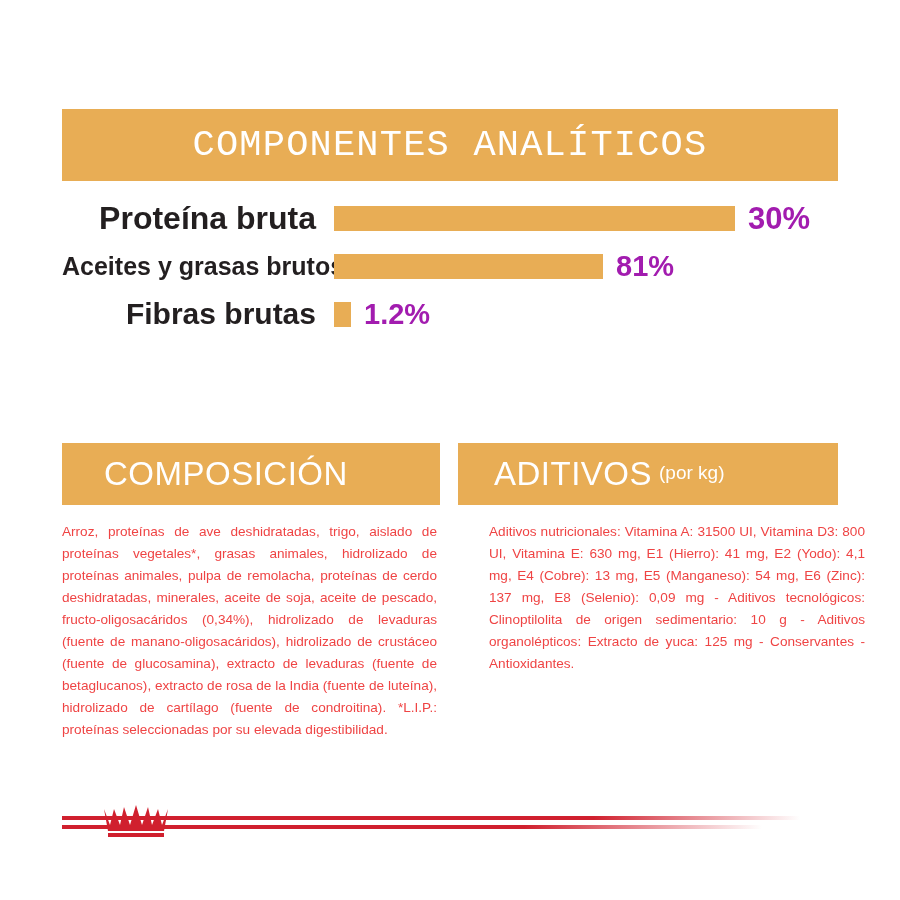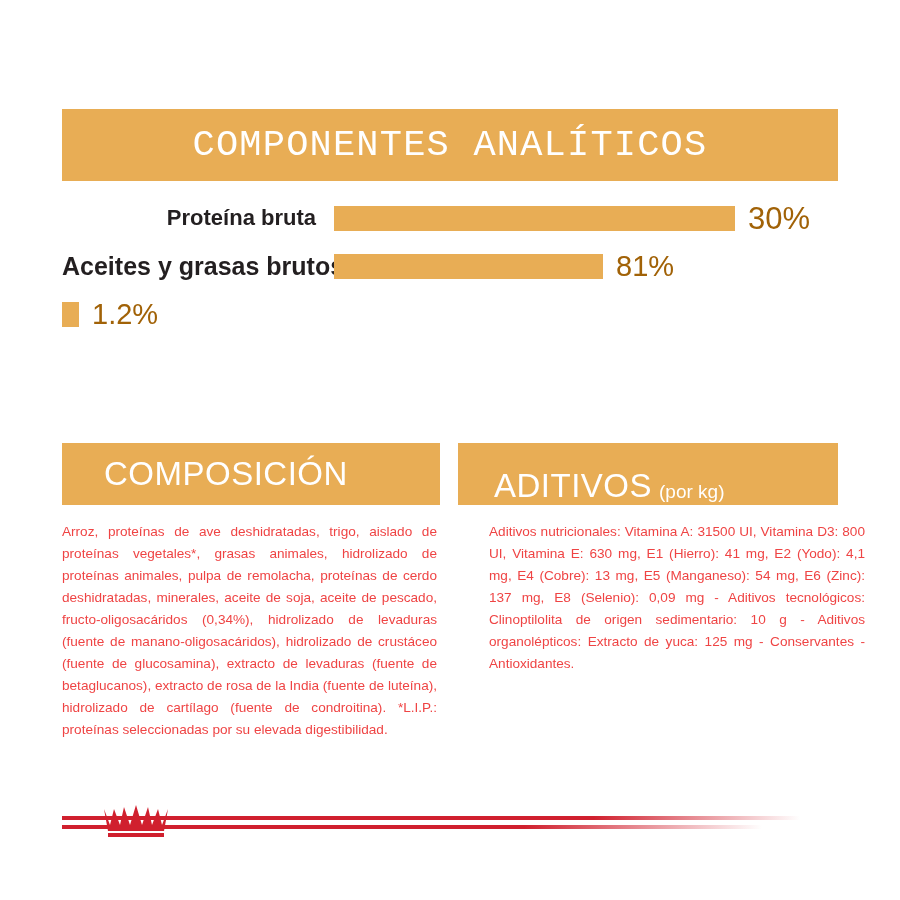--- a/index.html
+++ b/index.html
@@ -59,40 +59,40 @@
   .bar-label {
     width: 272px;
     text-align: right;
     padding-right: 18px;
     box-sizing: border-box;
     font-weight: bold;
     color: #231f20;
     line-height: 1;
     white-space: nowrap;
   }
-  .bar-row.r0 .bar-label { font-size: 22px; }
+  .bar-row.r0 .bar-label { font-size: 32px; }
   .bar-row.r1 .bar-label { font-size: 25px; }
   .bar-row.r2 .bar-label { font-size: 30px; }
 
   .bar-track {
     display: flex;
     align-items: center;
   }
   .bar-fill {
     height: 25px;
     background: #e8ad55;
   }
   .bar-row.r0 .bar-fill { width: 401px; }
   .bar-row.r1 .bar-fill { width: 269px; }
   .bar-row.r2 .bar-fill { width: 17px; }
 
   .bar-value {
-    font-weight: normal;
+    font-weight: bold;
     font-size: 31px;
-    color: #a16207;
+    color: #a21caf;
     margin-left: 13px;
     line-height: 1;
   }
   .bar-row.r1 .bar-value { font-size: 29px; }
   .bar-row.r2 .bar-value { font-size: 29px; }
 
   
   .panel {
     position: absolute;
     top: 443px;
@@ -101,21 +101,21 @@
   .panel.right { left: 458px; width: 380px; }
 
   .panel-header {
     background: #e8ad55;
     height: 62px;
     display: flex;
     align-items: center;
     padding-left: 42px;
     box-sizing: border-box;
   }
-  .panel.right .panel-header { padding-left: 36px; align-items: flex-end; }
+  .panel.right .panel-header { padding-left: 36px; }
   .panel-header .h-title {
     color: #ffffff;
     font-size: 33px;
     letter-spacing: 0.5px;
     text-transform: uppercase;
     font-weight: 400;
   }
   .panel-header .h-sub {
     color: #ffffff;
     font-size: 19px;
@@ -180,20 +180,21 @@
       </div>
     </div>
     <div class="bar-row r1">
       <div class="bar-label">Aceites y grasas brutos</div>
       <div class="bar-track">
         <div class="bar-fill"></div>
         <div class="bar-value">81%</div>
       </div>
     </div>
     <div class="bar-row r2">
+      <div class="bar-label">Fibras brutas</div>
       <div class="bar-track">
         <div class="bar-fill"></div>
         <div class="bar-value">1.2%</div>
       </div>
     </div>
   </div>
 
   <div class="panel left">
     <div class="panel-header">
       <span class="h-title">COMPOSICIÓN</span>

